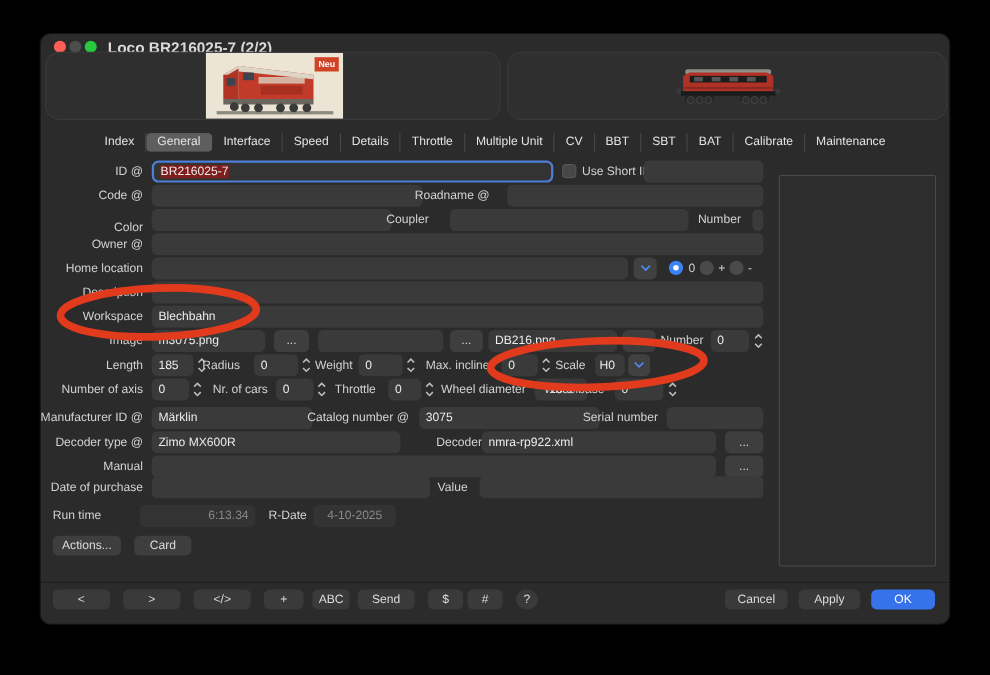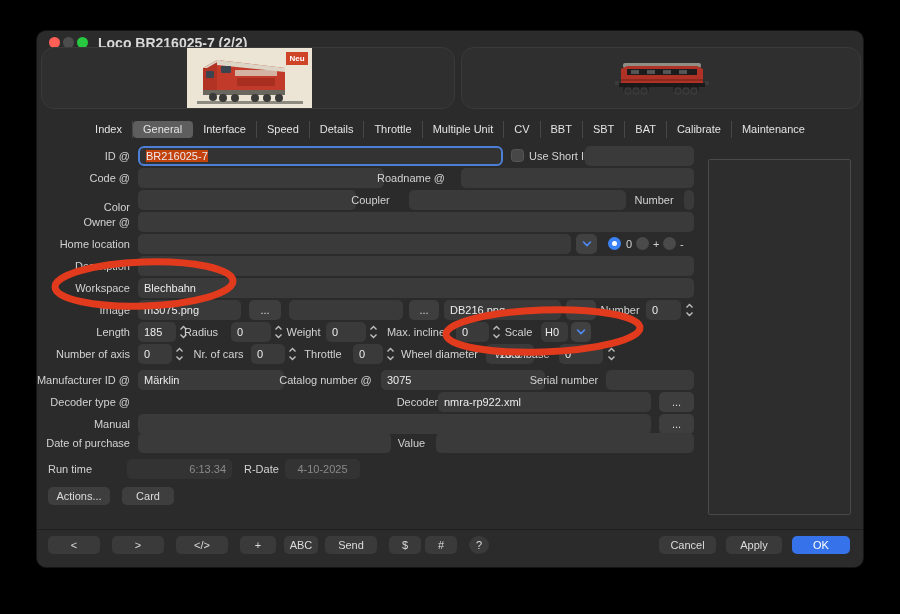--- a/index.html
+++ b/index.html
@@ -22,21 +22,21 @@
   .tab:last-child { border-right:none; }
   .tab.sel { background:#5e5e5e; border-radius:4px; border-right-color:transparent; }
   .lblr { position:absolute; right:733px; font-size:11px; line-height:13px; color:#d2d2d2; white-space:nowrap; text-align:right; }
   .lbl  { position:absolute; font-size:11px; line-height:13px; color:#d2d2d2; white-space:nowrap; text-align:center; }
   .lblL { text-align:left; }
   .fld { position:absolute; height:20px; background:#3a3a3a; border-radius:5px; padding:0 6px;
          font-size:11px; line-height:20px; color:#ececec; overflow:hidden; white-space:nowrap; }
   .fld.dis { background:#333333; color:#8a8a8a; text-align:center; }
   .fld.ctr { text-align:center; }
   .fld.focus { background:#333333; border:2px solid #4d7fd6; border-radius:6px; line-height:16px; }
-  .fld.focus .sel { background:#c2410c;margin-top:16px; }
+  .fld.focus .sel { background:#7f1d1d;margin-top:16px; }
   .bt { position:absolute; height:20px; background:#3e3e3e; border-radius:5px; font-size:11px;
         line-height:20px; color:#dcdcdc; text-align:center; }
   .fbt { position:absolute; height:18px; background:#3a3a3a; border-radius:5px; font-size:11px;
          line-height:18px; color:#dcdcdc; text-align:center; bottom:13px; }
   .fbt.primary { background:#3672e9; color:#fff; }
   .stp { position:absolute; width:9px; height:16px; }
   .chk { position:absolute; width:13px; height:13px; border-radius:3.5px; background:#474747; border:1px solid #555; }
   .rad { position:absolute; width:13px; height:13px; border-radius:50%; background:#4a4a4a; }
   .rad.on { background:#3b82f7; }
   .rad.on::after { content:""; position:absolute; left:4px; top:4px; width:5px; height:5px; border-radius:50%; background:#fff; }
@@ -241,20 +241,21 @@
       </svg></div>
 
   <div class="lblr" style="top:343px;">Manufacturer ID @</div>
   <div class="fld" style="left:101px;top:339px;width:146px;">Märklin</div>
   <div class="lbl" style="left:240px;top:343px;width:97px;">Catalog number @</div>
   <div class="fld" style="left:344px;top:339px;width:164px;">3075</div>
   <div class="lbl" style="left:490px;top:343px;width:74px;">Serial number</div>
   <div class="fld" style="left:569px;top:339px;width:88px;"></div>
 
   <div class="lblr" style="top:365px;">Decoder type @</div>
+  <div class="fld" style="left:101px;top:361px;width:226px;">Zimo MX600R</div>
   <div class="lbl" style="left:332px;top:365px;width:62px;margin-left:26px;">Decoder file</div>
   <div class="fld" style="left:401px;top:361px;width:213px;">nmra-rp922.xml</div>
   <div class="bt" style="left:622px;top:361px;width:35px;">...</div>
 
   <div class="lblr" style="top:387px;">Manual</div>
   <div class="fld" style="left:101px;top:383px;width:513px;"></div>
   <div class="bt" style="left:622px;top:383px;width:35px;">...</div>
 
   <div class="lblr" style="top:406px;">Date of purchase</div>
   <div class="fld" style="left:101px;top:402px;width:253px;"></div>

